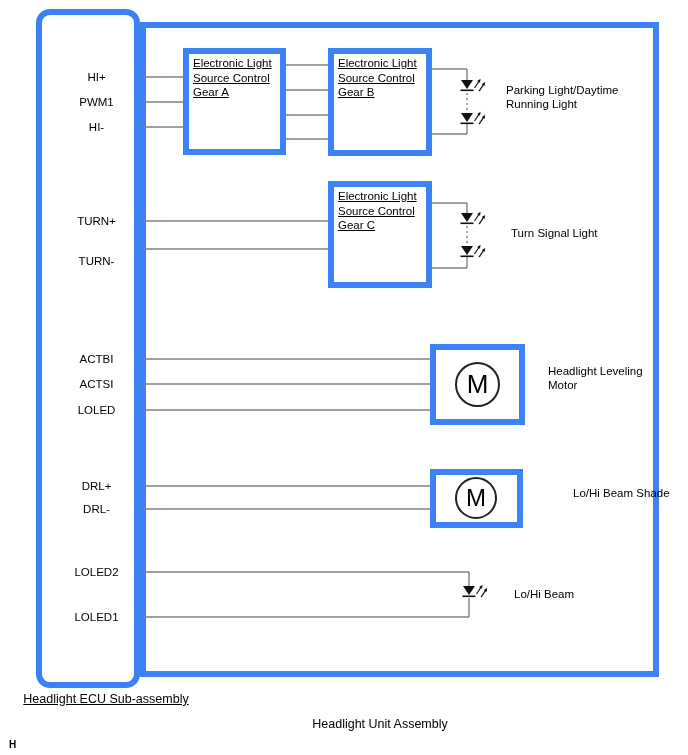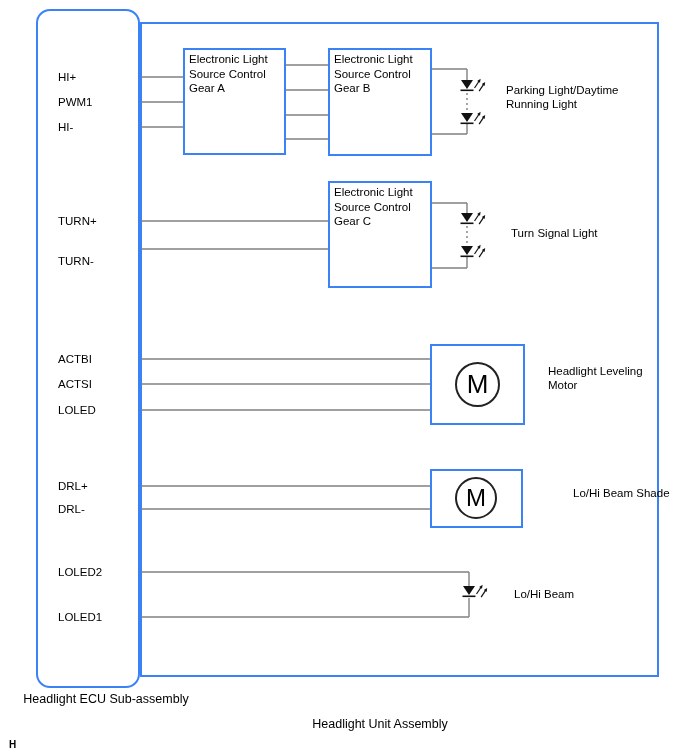--- a/index.html
+++ b/index.html
@@ -1,25 +1,25 @@
 <!DOCTYPE html>
 <html><head>
 <meta charset="utf-8">
 <style>
   html,body{margin:0;padding:0;background:#ffffff;}
   #canvas{
     position:relative;width:688px;height:755px;background:#ffffff;
     font-family:"Liberation Sans", sans-serif;color:#000;overflow:hidden;
   }
-  .box{position:absolute;background:#ffffff;border:2px solid #3b82f6;box-sizing:border-box;}
+  .box{position:absolute;background:#ffffff;border:6px solid #3b82f6;box-sizing:border-box;text-decoration:underline;}
   .gear-box{padding:2px 4px;font-size:11.5px;line-height:14.5px;}
   .gear-box span{display:block;white-space:nowrap;}
   .pin-label{
     position:absolute;left:58px;width:77px;height:16px;line-height:16px;
-    text-align:left;font-size:11.5px;white-space:nowrap;
+    text-align:center;font-size:11.5px;white-space:nowrap;
   }
   .load-label{position:absolute;font-size:11.5px;line-height:14px;white-space:nowrap;}
   .load-label span{display:block;margin-left:18px;}
   .motor-circle{
     position:absolute;border:2px solid #222;border-radius:50%;background:#fff;
     display:flex;align-items:center;justify-content:center;box-sizing:border-box;
     font-size:26px;font-weight:400;
   }
   .bottom-label{position:absolute;font-size:12.5px;text-align:center;white-space:nowrap;}
   .footnote{position:absolute;font-size:10px;font-weight:bold;}
@@ -80,21 +80,21 @@
     <span>Headlight Leveling</span>
     <span>Motor</span>
   </div>
   <div class="load-label" style="left:555px;top:486px;">
     <span>Lo/Hi Beam Shade</span>
   </div>
   <div class="load-label" style="left:488px;top:587px;padding-left:8px;">
     <span>Lo/Hi Beam</span>
   </div>
 
-  <div class="bottom-label" style="left:8px;top:692px;width:196px;">Headlight ECU Sub-assembly</div>
+  <div class="bottom-label" style="left:8px;top:692px;width:196px;text-decoration:underline;">Headlight ECU Sub-assembly</div>
   <div class="bottom-label" style="left:280px;top:686px;width:200px;margin-top:31px;">Headlight Unit Assembly</div>
 
   <div class="footnote" style="left:9px;top:739px;">H</div>
 
   <svg id="wiring" width="688" height="755" viewBox="0 0 688 755">
     <defs>
       <g id="led-sym">
         <polygon points="-6,0 6,0 0,9" fill="#111"></polygon>
         <line x1="-6.5" y1="10.3" x2="6.5" y2="10.3" stroke="#111" stroke-width="1.6"></line>
         <line x1="7.5" y1="8" x2="12.5" y2="0.5" stroke="#111" stroke-width="1.2"></line>

